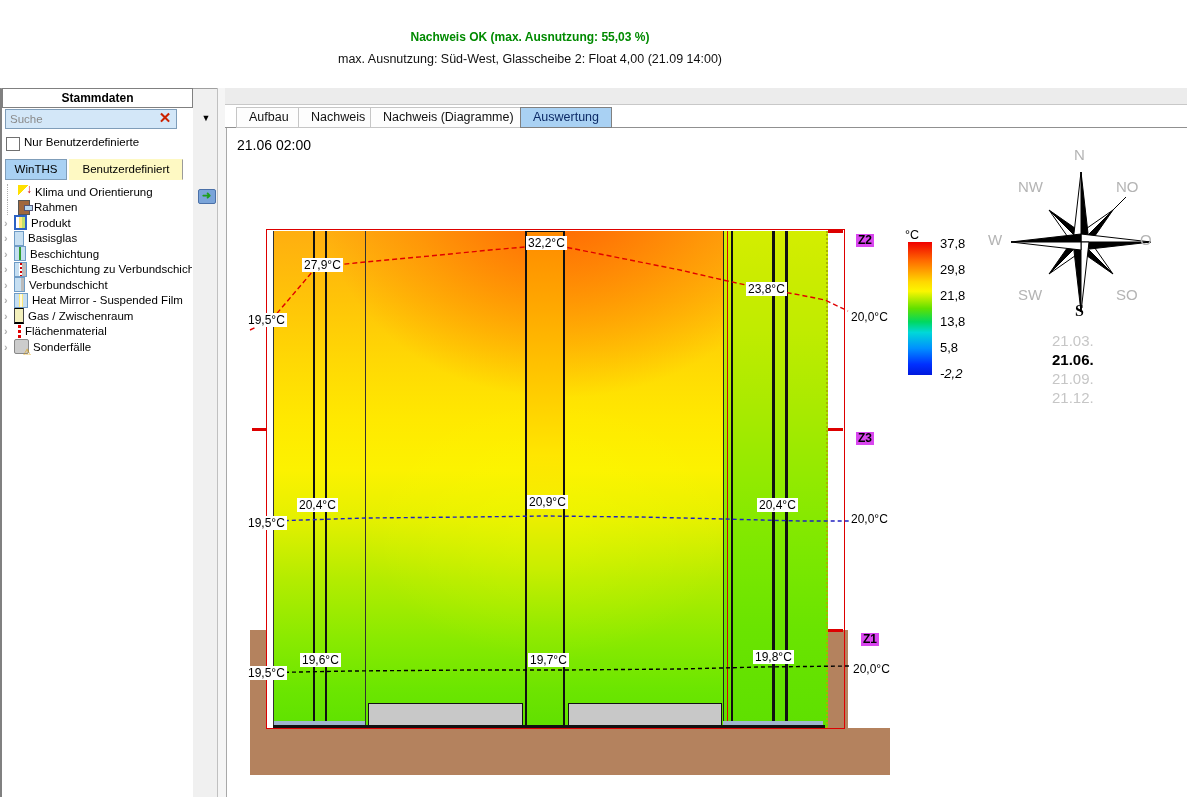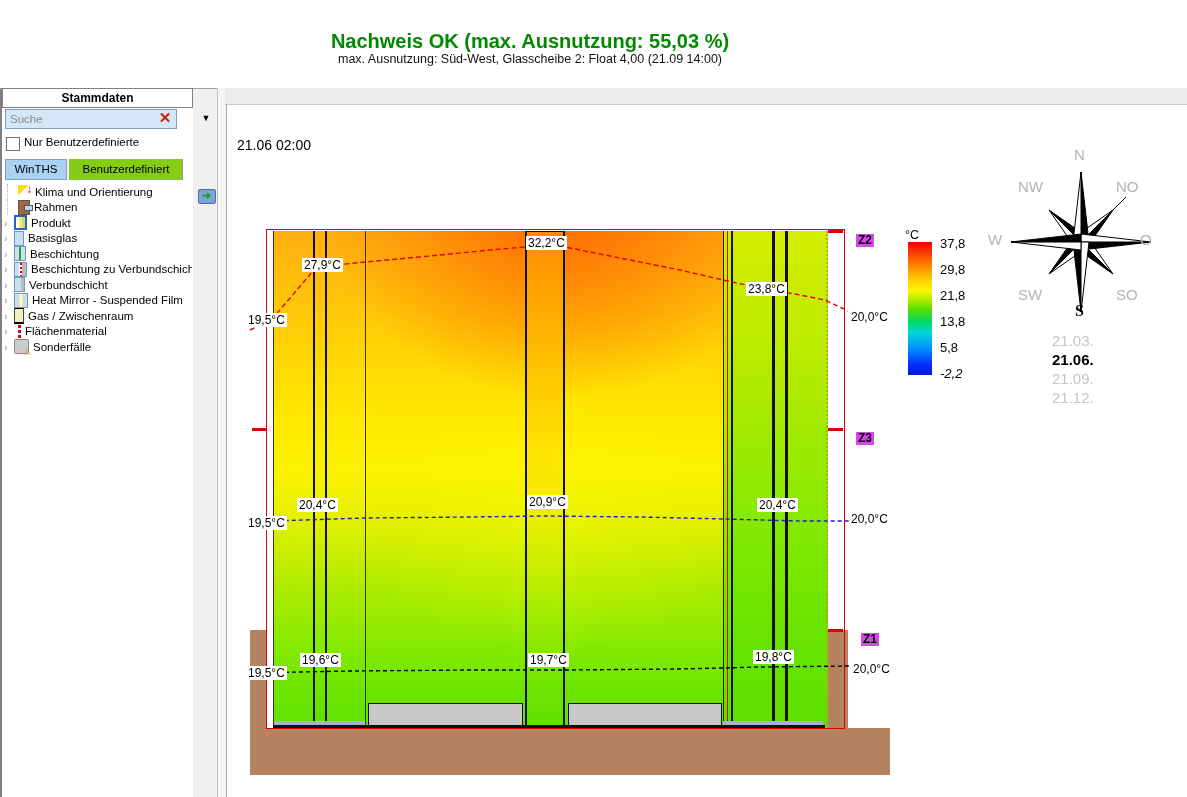--- a/index.html
+++ b/index.html
@@ -1,36 +1,36 @@
 <!DOCTYPE html>
 <html><head>
 <meta charset="utf-8">
 <style>
   html,body{margin:0;padding:0;background:#fff;font-family:"Liberation Sans",sans-serif;}
   #app{position:relative;width:1187px;height:797px;overflow:hidden;background:#fff;}
   .abs{position:absolute;}
 
   
-  .hdr-title{left:228px;top:30px;width:604px;text-align:center;font-size:20px;font-weight:bold;color:#008a00;}
+  .hdr-title{left:228px;top:30px;width:604px;text-align:center;font-size:12px;font-weight:bold;color:#008a00;}
   .hdr-sub{left:228px;top:52px;width:604px;text-align:center;font-size:12.5px;color:#111;}
 
   
   #sidebar{left:0;top:88px;width:193px;height:709px;background:#fff;border-left:2px solid #808080;border-top:1px solid #a0a0a0;}
   .sb-head{left:2px;top:88px;width:189px;height:18px;border:1px solid #808080;background:#fff;
            font-size:12px;font-weight:bold;text-align:center;line-height:18px;}
   .sb-search{left:5px;top:109px;width:166px;height:18px;background:#d3e7f8;border:1px solid #7f9db9;
              font-size:11.5px;color:#8a8a8a;line-height:18px;padding-left:4px;box-sizing:content-box;}
   .sb-search-x{left:156px;top:109px;width:18px;height:18px;color:#cc2200;font-size:15px;font-weight:bold;
                line-height:18px;text-align:center;cursor:pointer;}
   .sb-drop{left:197px;top:110px;width:18px;height:17px;font-size:9px;color:#000;text-align:center;line-height:17px;}
   .sb-check{left:6px;top:137px;width:12px;height:12px;background:#fff;border:1px solid #707070;}
   .sb-check-lbl{left:24px;top:136px;font-size:11.5px;color:#000;}
   .sb-tab1{left:5px;top:159px;width:60px;height:19px;background:#a9d1f3;border:1px solid #7f9db9;
            font-size:11.5px;text-align:center;line-height:19px;color:#000;}
-  .sb-tab2{left:69px;top:159px;width:112px;height:19px;background:#84cc16;font-size:11.5px;text-align:center;
+  .sb-tab2{left:69px;top:159px;width:112px;height:19px;background:#fef9c3;font-size:11.5px;text-align:center;
            line-height:19px;color:#000;border:1px solid transparent;border-right:1px solid #9a9a9a;}
   #tree{left:4px;top:184px;width:188px;}
   .trow{display:flex;align-items:center;height:15.5px;white-space:nowrap;overflow:hidden;}
   .chev{width:10px;font-size:11px;color:#b0b0b0;font-weight:bold;flex:0 0 10px;}
   .stub{width:10px;flex:0 0 10px;border-left:1px dotted #b0b0b0;height:100%;margin-left:3px;}
   .tlbl{font-size:11.5px;color:#000;margin-left:4px;}
   .ti{position:relative;width:13px;height:13px;flex:0 0 13px;}
   .ic-climate{background:linear-gradient(135deg,#ffe000 42%,#fff 42%);}
   .ic-climate::after{content:"↓";position:absolute;right:-1px;top:-3px;color:#d00000;font-weight:bold;font-size:12px;}
   .ic-rahmen{background:#a0673c;border:1px solid #555;width:10px!important;flex-basis:10px!important;}
@@ -173,20 +173,26 @@
         <span class="tlbl">Sonderfälle</span>
       </div>
   </div>
 
   <div class="abs" id="gutter"></div>
   <div class="abs sb-drop">▼</div>
   <div class="abs apply-btn"></div>
   <div class="abs" id="splitter"></div>
 
   <div class="abs" id="main-top"></div>
+  <div class="abs" id="tabrow">
+    <div class="mtab" style="left:11px;">Aufbau</div>
+    <div class="mtab" style="left:73px;">Nachweis</div>
+    <div class="mtab" style="left:145px;">Nachweis (Diagramme)</div>
+    <div class="mtab sel" style="left:295px;">Auswertung</div>
+  </div>
   <div class="abs timestamp">21.06 02:00</div>
 
   <div class="abs wall" style="left:250px;top:630px;width:17px;height:145px;"></div>
   <div class="abs wall" style="left:828px;top:630px;width:20px;height:145px;"></div>
   <div class="abs wall" style="left:250px;top:728px;width:640px;height:47px;"></div>
 
   <div class="abs" id="glass"></div>
   <div class="abs" id="rpane"></div>
   <div class="abs" id="mullion"></div>
   <div class="abs vbar" style="left:313px;width:2px;"></div>

